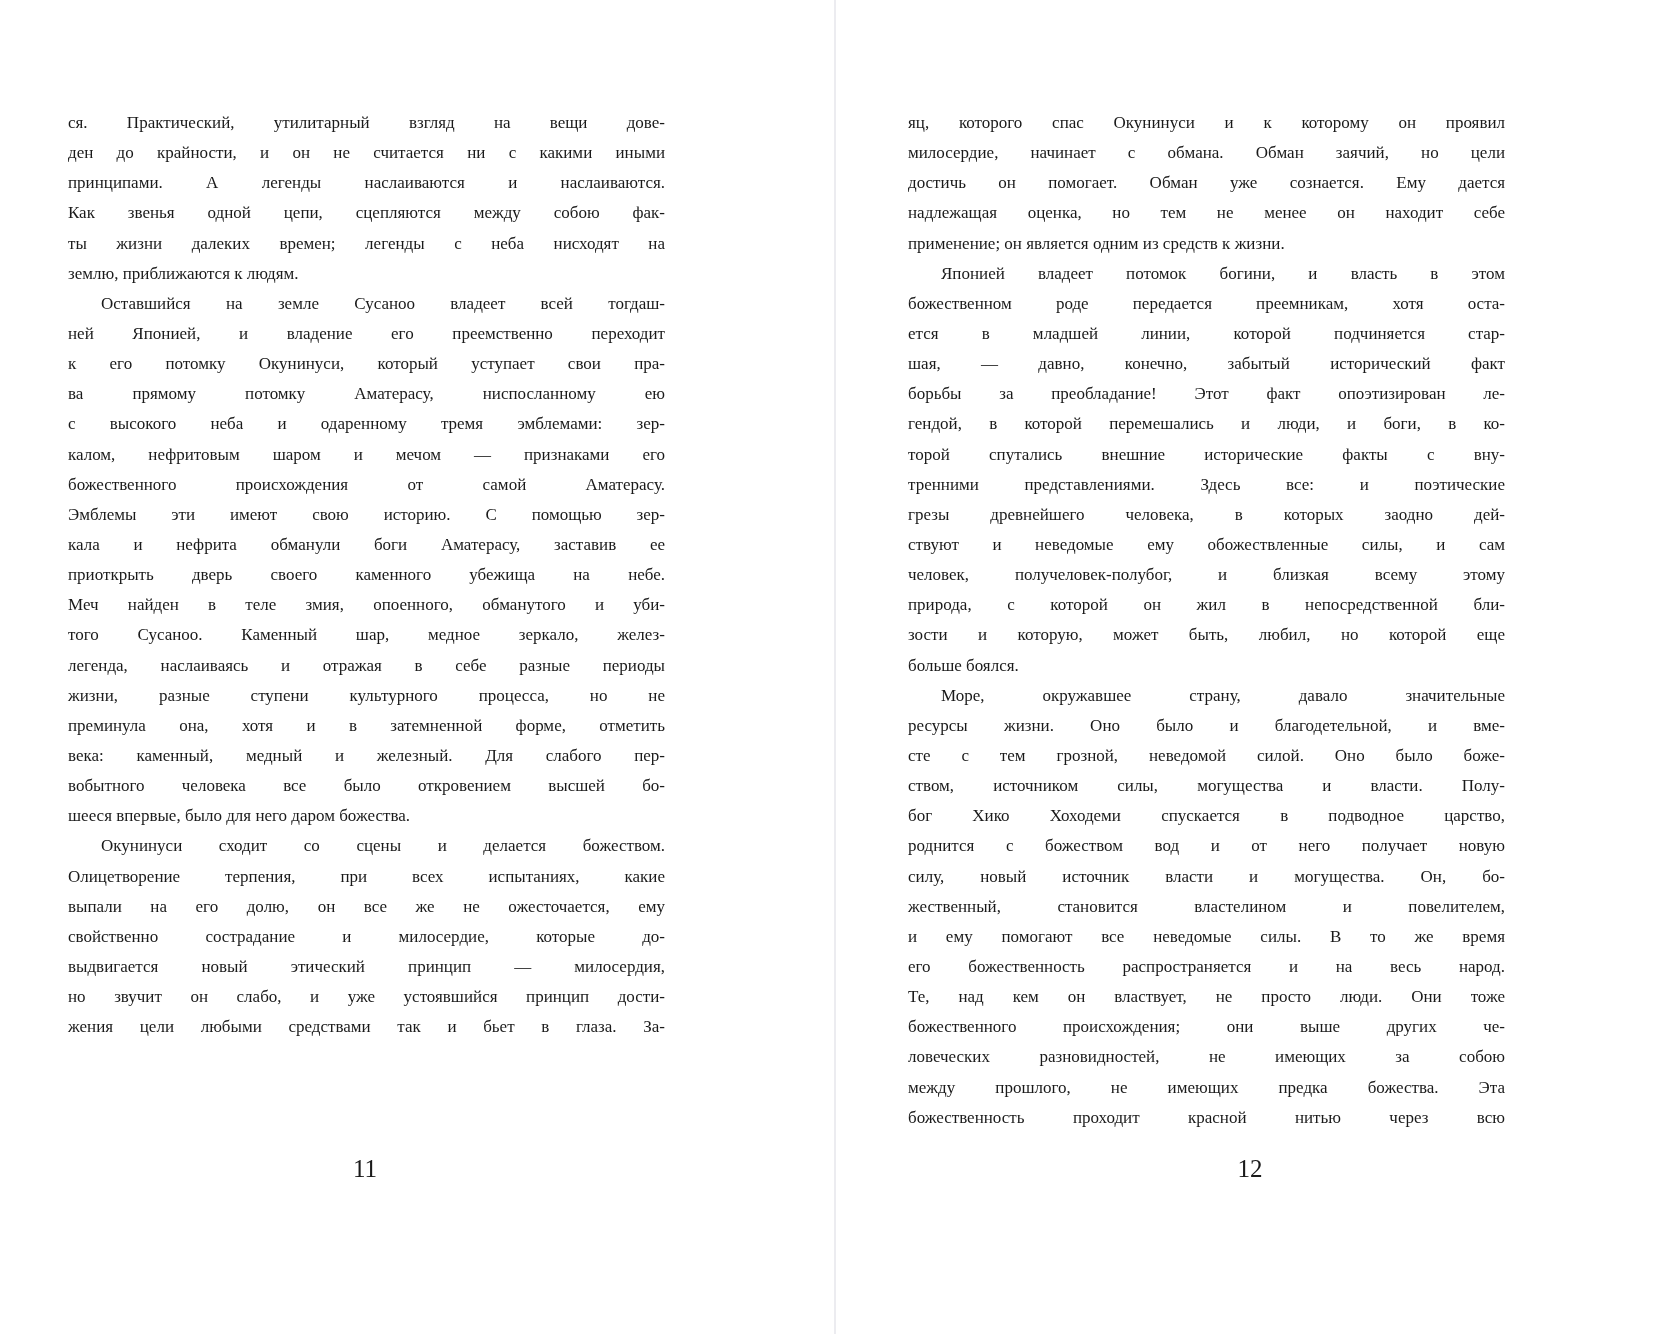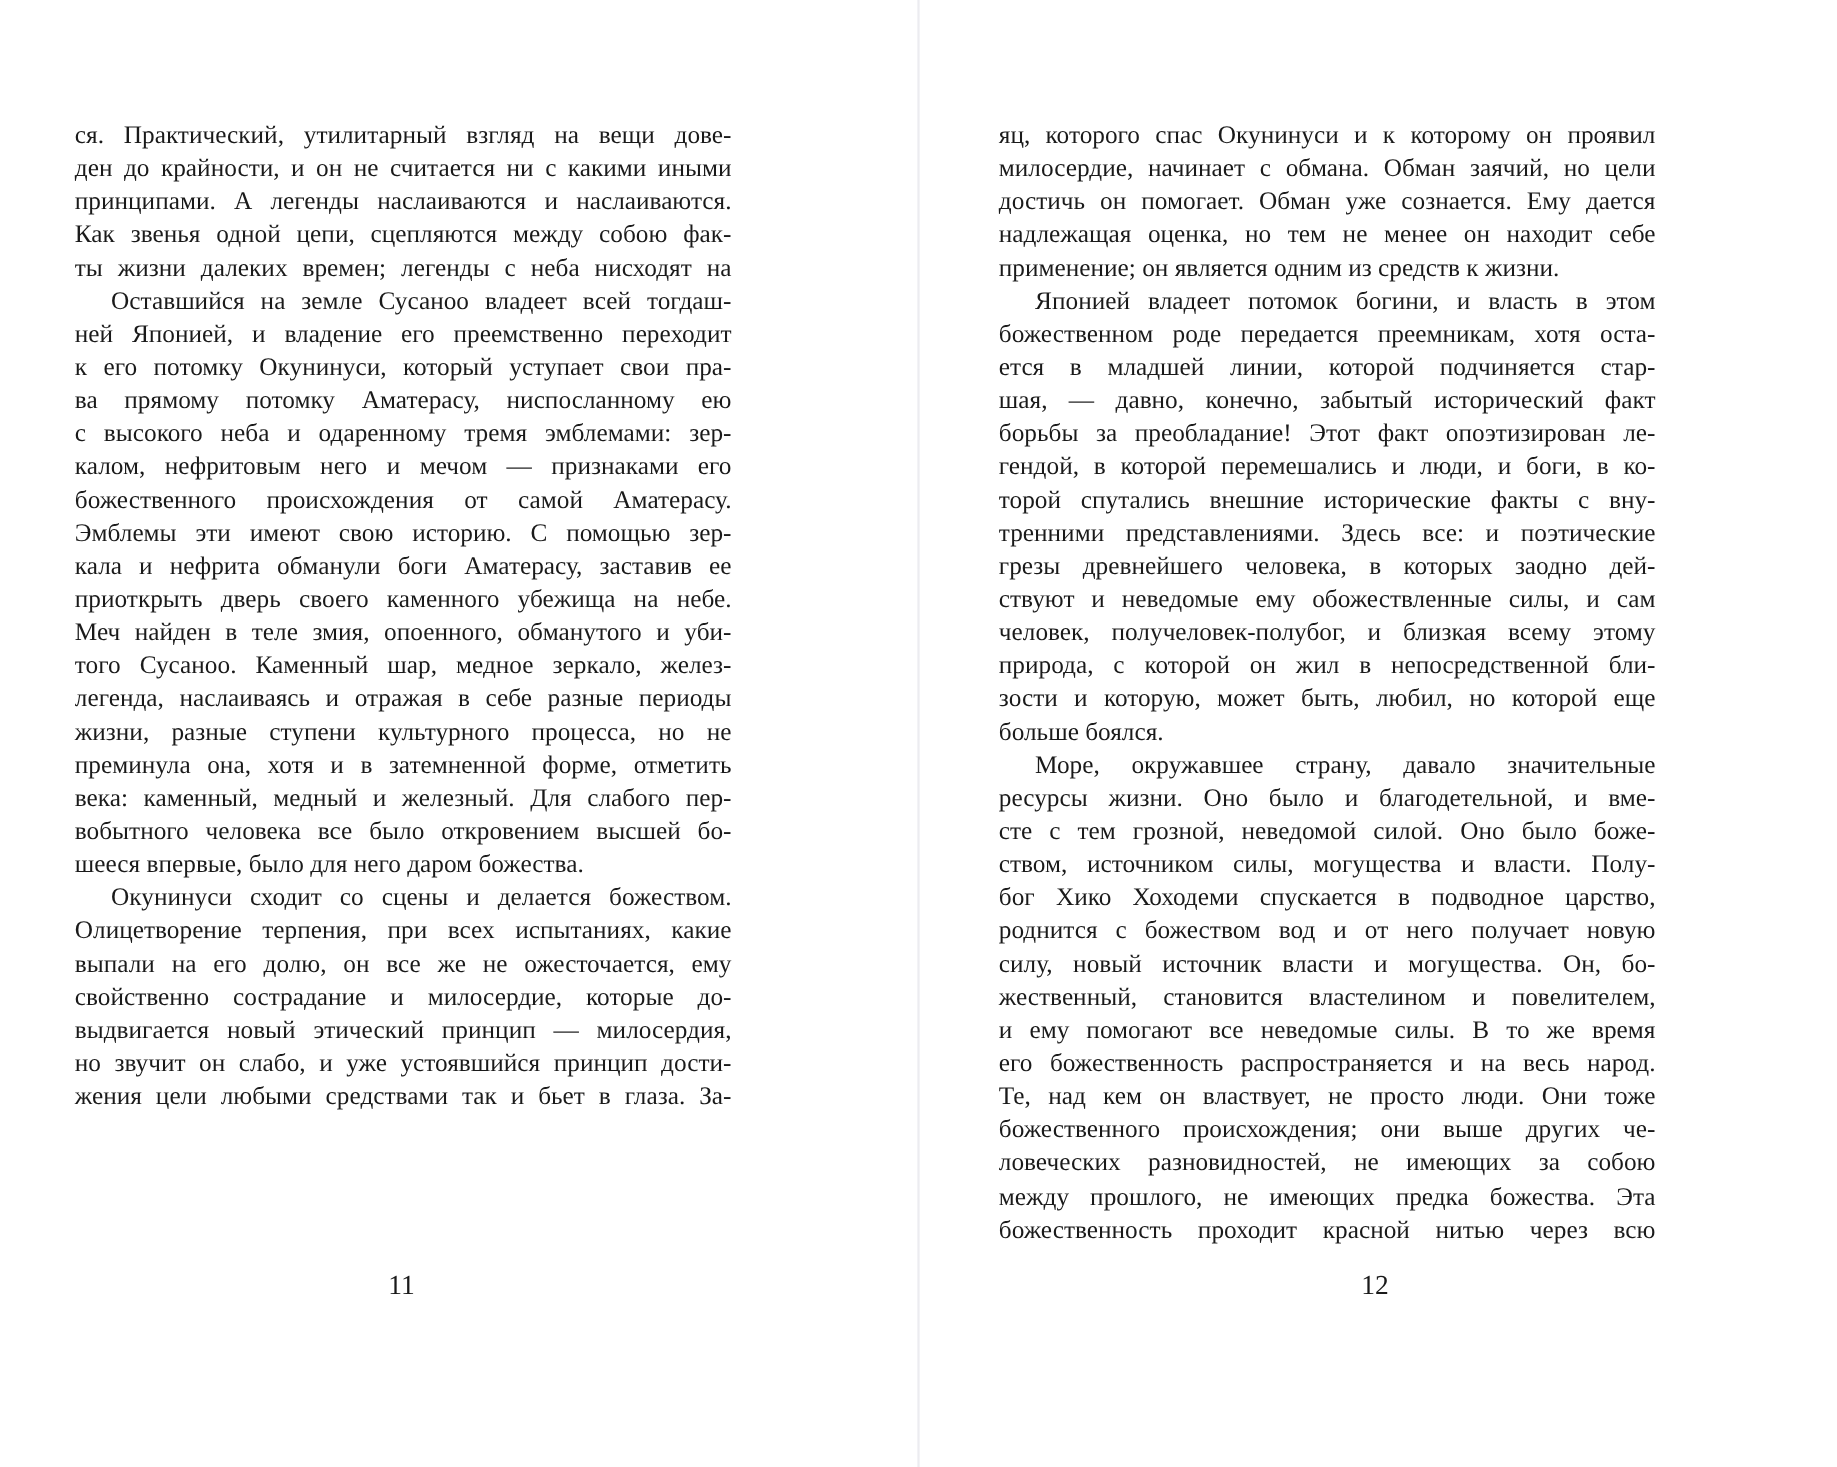--- a/index.html
+++ b/index.html
@@ -4,21 +4,21 @@
 <style>
   html, body { margin:0; padding:0; background:#ffffff; }
   body { width:1670px; height:1334px; position:relative; overflow:hidden; }
   .page { position:absolute; top:0; height:1334px; }
   .page-left { left:0; width:834px; }
   .page-right { left:836px; width:912px; }
   .divider { position:absolute; left:834px; top:0; width:2px; height:1334px; background:#ececf0; }
   .text-block {
     position:absolute; top:108px; width:597px;
     font-family:"Liberation Serif","DejaVu Serif",serif;
-    font-size:23px; line-height:30.15px; color:#1a1a1a;
+    font-size:17px; line-height:30.15px; color:#1a1a1a;
   }
   .page-left .text-block { left:68px; }
   .page-right .text-block { left:72px; }
   .line { display:block; text-align:justify; text-align-last:justify; white-space:nowrap; height:30.15px; }
   .line.last { text-align-last:left; }
   .line.indent { padding-left:33px; }
   .line-inner { display:block; width:100%; text-align:justify; text-align-last:justify; white-space:normal; }
   .line.last .line-inner { text-align-last:left; }
   .page-number {
     position:absolute; top:1155px; width:100%; text-align:center;
@@ -40,37 +40,40 @@
       </span>
       <span class="line">
         <span class="line-inner">принципами. А легенды наслаиваются и наслаиваются.</span>
       </span>
       <span class="line">
         <span class="line-inner">Как звенья одной цепи, сцепляются между собою фак-</span>
       </span>
       <span class="line">
         <span class="line-inner">ты жизни далеких времен; легенды с неба нисходят на</span>
       </span>
+      <span class="line last">
+        <span class="line-inner">землю, приближаются к людям.</span>
+      </span>
       <span class="line indent">
         <span class="line-inner">Оставшийся на земле Сусаноо владеет всей тогдаш-</span>
       </span>
       <span class="line">
         <span class="line-inner">ней Японией, и владение его преемственно переходит</span>
       </span>
       <span class="line">
         <span class="line-inner">к его потомку Окунинуси, который уступает свои пра-</span>
       </span>
       <span class="line">
         <span class="line-inner">ва прямому потомку Аматерасу, ниспосланному ею</span>
       </span>
       <span class="line">
         <span class="line-inner">с высокого неба и одаренному тремя эмблемами: зер-</span>
       </span>
       <span class="line">
-        <span class="line-inner">калом, нефритовым него и мечом — признаками его</span>
+        <span class="line-inner">калом, нефритовым шаром и мечом — признаками его</span>
       </span>
       <span class="line">
         <span class="line-inner">божественного происхождения от самой Аматерасу.</span>
       </span>
       <span class="line">
         <span class="line-inner">Эмблемы эти имеют свою историю. С помощью зер-</span>
       </span>
       <span class="line">
         <span class="line-inner">кала и нефрита обманули боги Аматерасу, заставив ее</span>
       </span>

